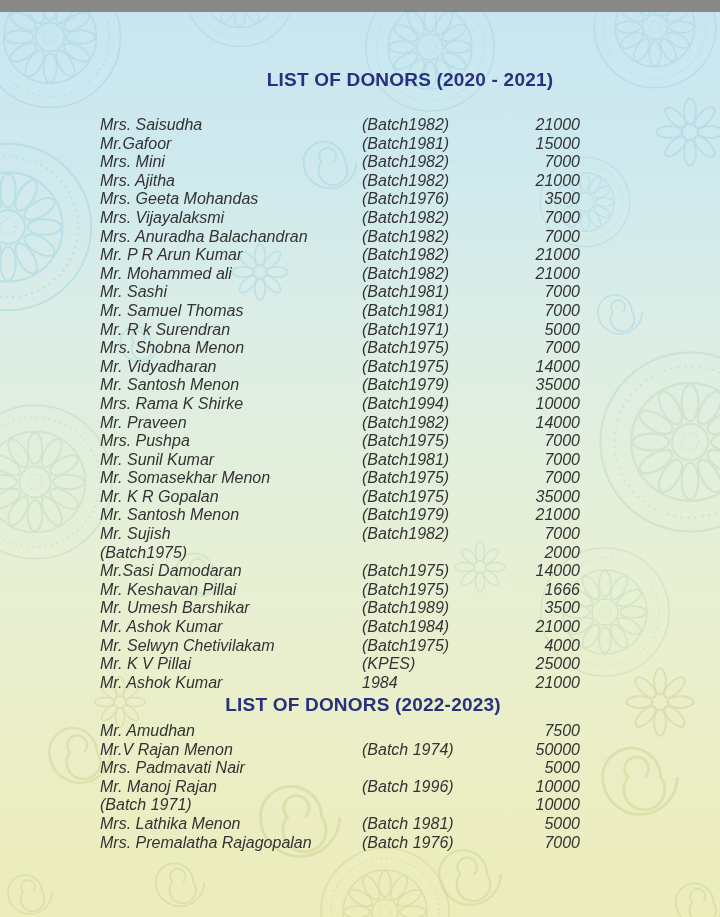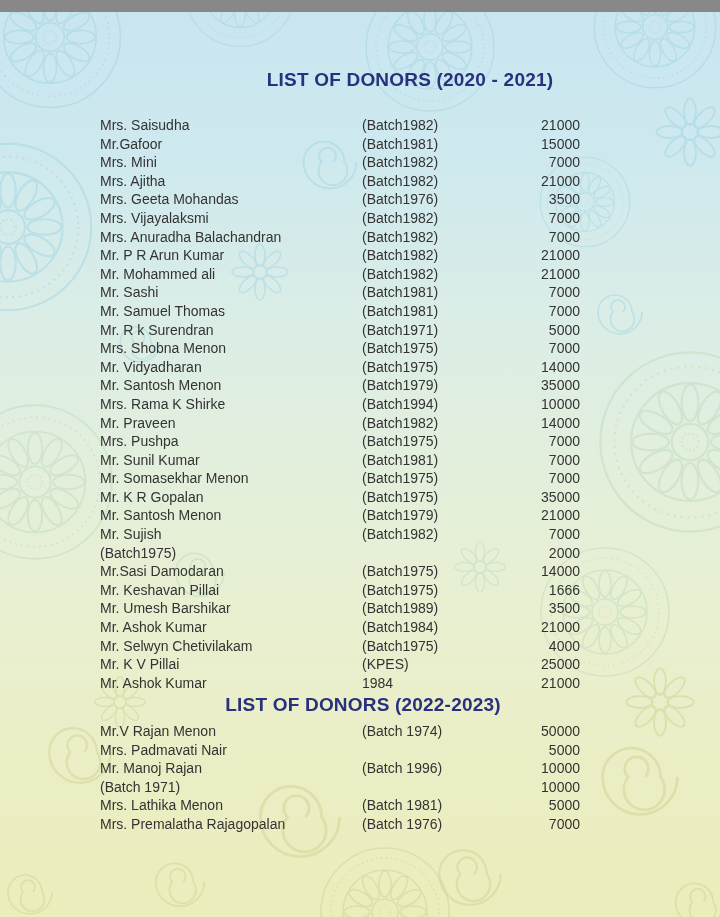--- a/index.html
+++ b/index.html
@@ -36,23 +36,24 @@
   .title1{top:57px;transform:translateX(50px);}
   .title2{top:682px;transform:translateX(3px);}
 
   .list{position:absolute;left:100px;width:480px;}
   .list1{top:104px;}
   .list2{top:710px;}
   .donor-row{
     display:flex;
     height:18.6px;
     line-height:18.6px;
-    font-size:14px;
+    font-size:16px;
     color:#333333;
     white-space:nowrap;
+    font-style:italic;
   }
   .col-name{width:262px;overflow:hidden;}
   .col-batch{width:118px;}
   .col-amount{flex:1;text-align:right;}
 </style>
 </head>
 <body>
 
 <div class="page">
 
@@ -277,20 +278,25 @@
         <span class="col-name">Mr. Ashok Kumar</span>
         <span class="col-batch">1984</span>
         <span class="col-amount">21000</span>
       </div>
     </div>
 
   <div class="title title2">LIST OF DONORS (2022-2023)</div>
 
   <div class="list list2">
       <div class="donor-row">
+        <span class="col-name">Mr. Amudhan</span>
+        <span class="col-batch"></span>
+        <span class="col-amount">7500</span>
+      </div>
+      <div class="donor-row">
         <span class="col-name">Mr.V Rajan Menon</span>
         <span class="col-batch">(Batch 1974)</span>
         <span class="col-amount">50000</span>
       </div>
       <div class="donor-row">
         <span class="col-name">Mrs. Padmavati Nair</span>
         <span class="col-batch"></span>
         <span class="col-amount">5000</span>
       </div>
       <div class="donor-row">

